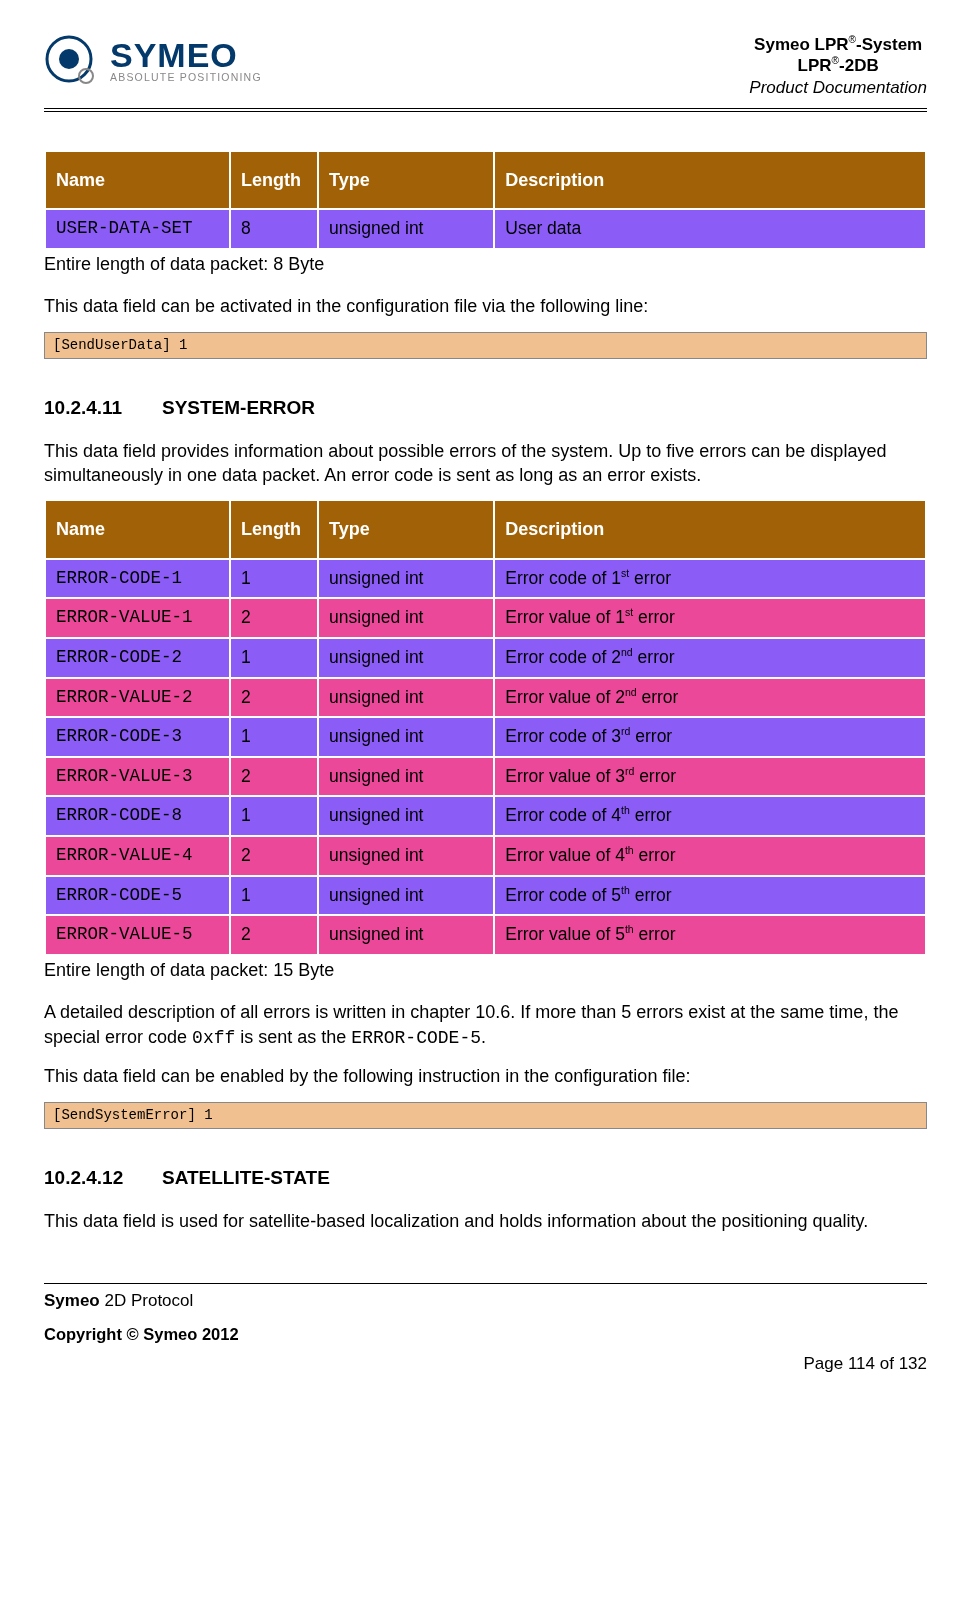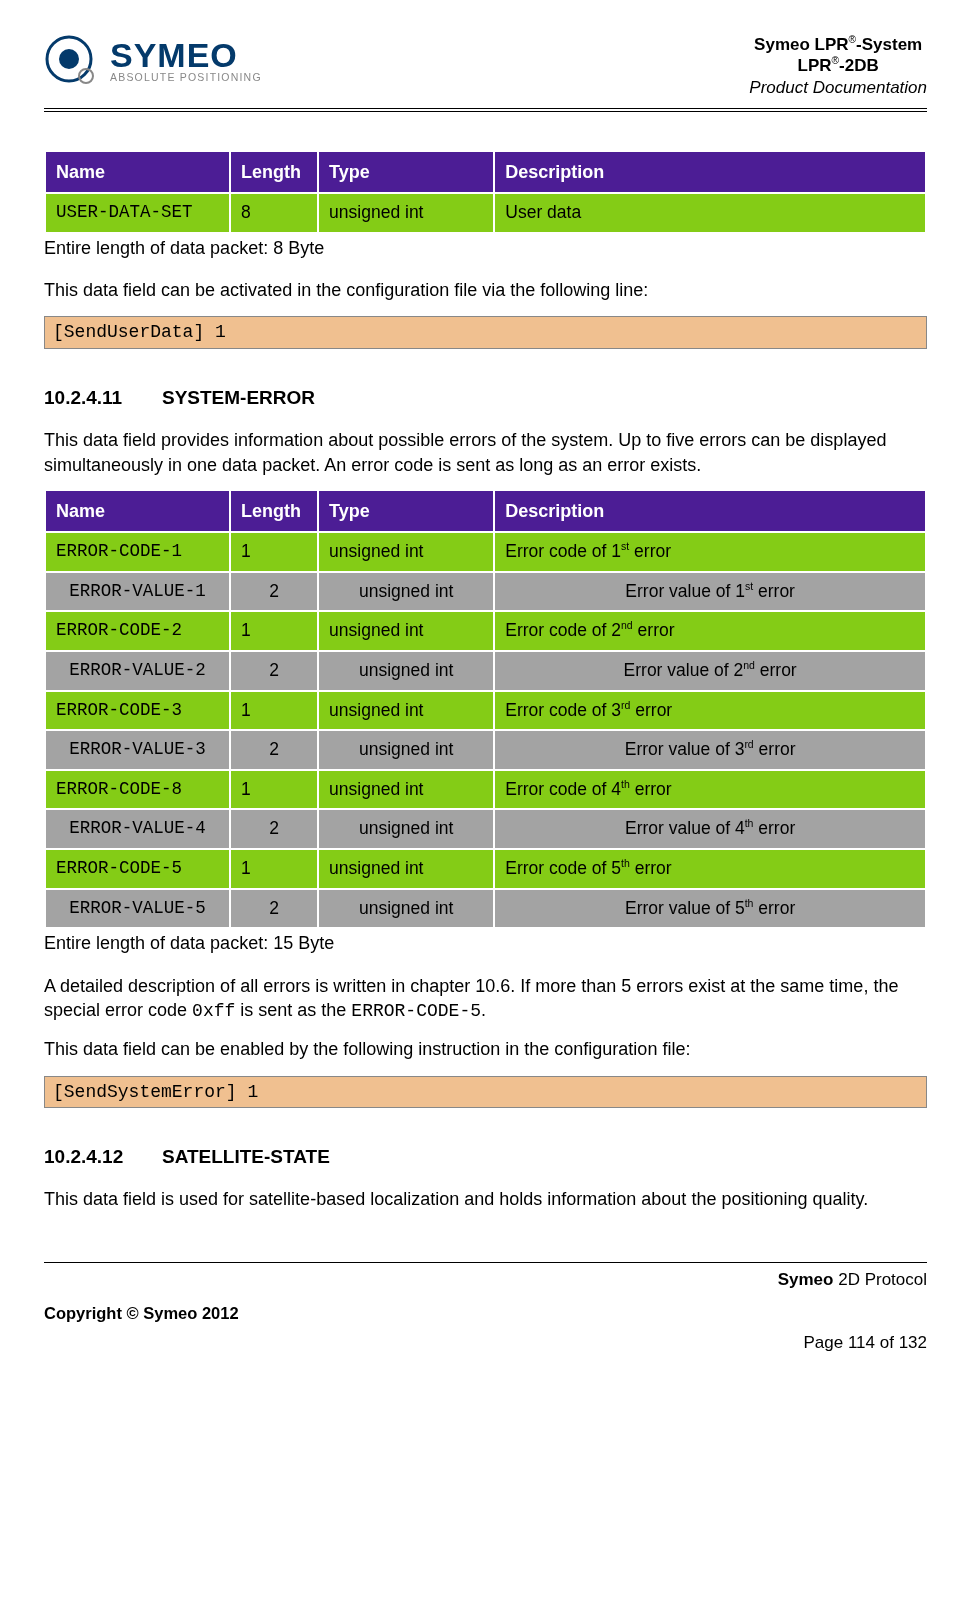--- a/index.html
+++ b/index.html
@@ -60,61 +60,61 @@
   .hr-single {
     border-top: 1px solid #000;
     margin: 0;
   }
   table.data {
     width: 100%;
     border-collapse: collapse;
     margin-top: 4px;
   }
   table.data th {
-    background: #4c1d95;
+    background: #a16207;
     color: #fff;
     font-weight: 700;
     text-align: left;
-    padding: 8px 10px;
+    padding: 16px 10px;
     border: 2px solid #fff;
     border-top: none;
     font-size: 18px;
   }
   table.data td {
     padding: 7px 10px;
     border: 2px solid #fff;
     font-size: 17.5px;
   }
-  table.data tr.odd td { background: #84cc16; }
-  table.data tr.even td { background: #a3a3a3; text-align: center; }
+  table.data tr.odd td { background: #8b5cf6; }
+  table.data tr.even td { background: #ec4899; }
   .mono { font-family: "Courier New", monospace; }
   .col-name { width: 21%; }
   .col-len  { width: 10%; }
   .col-type { width: 20%; }
   .para { margin: 14px 0; }
   .tight { margin: 2px 0 18px 0; }
   .codebar {
     background: #f0c090;
     border: 1px solid #888;
     padding: 3px 8px;
     font-family: "Courier New", monospace;
-    font-size: 18px;
+    font-size: 14px;
     margin: 4px 0 36px 0;
   }
   h3.section {
     font-size: 19px;
     font-weight: 700;
     margin: 18px 0 18px 0;
   }
   h3.section .num { display: inline-block; width: 118px; }
   .footer {
     margin-top: 50px;
   }
   .footer-center {
-    text-align: right;
+    text-align: left;
     font-size: 17px;
     margin: 6px 0 10px 0;
   }
   .footer-left {
     font-size: 16.5px;
     font-weight: 700;
     margin: 6px 0 8px 0;
   }
   .footer-right {
     text-align: right;

